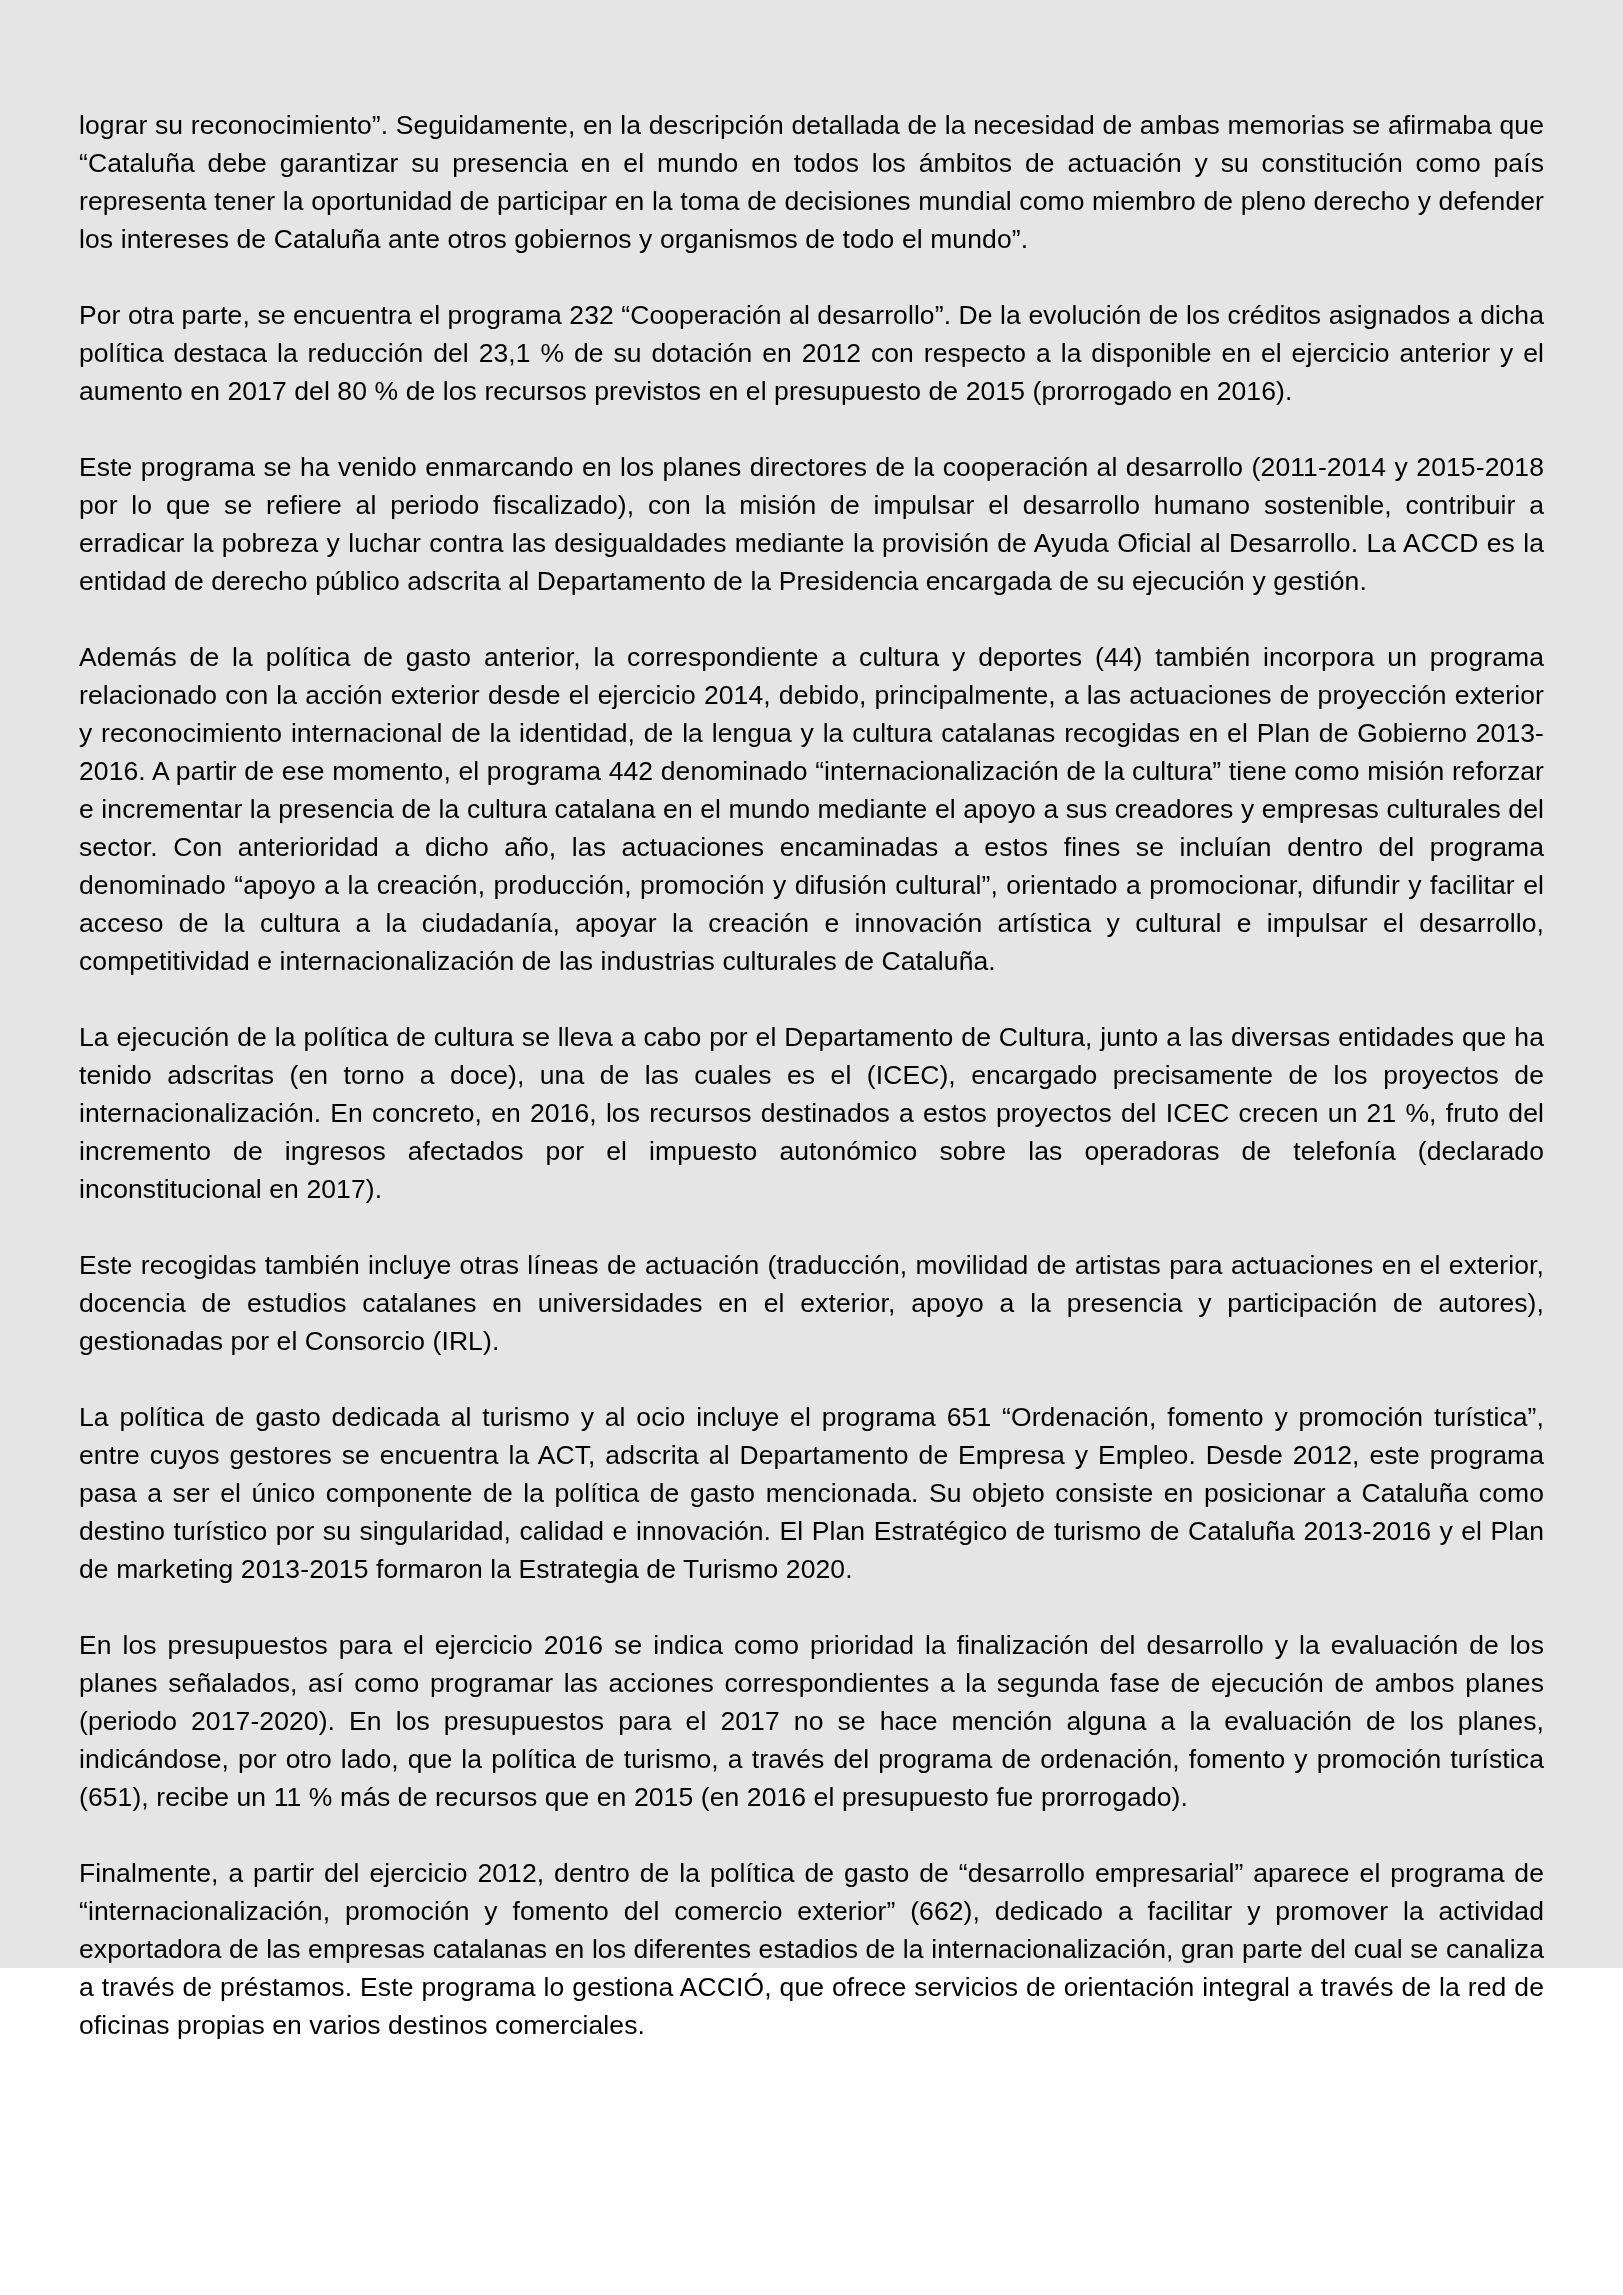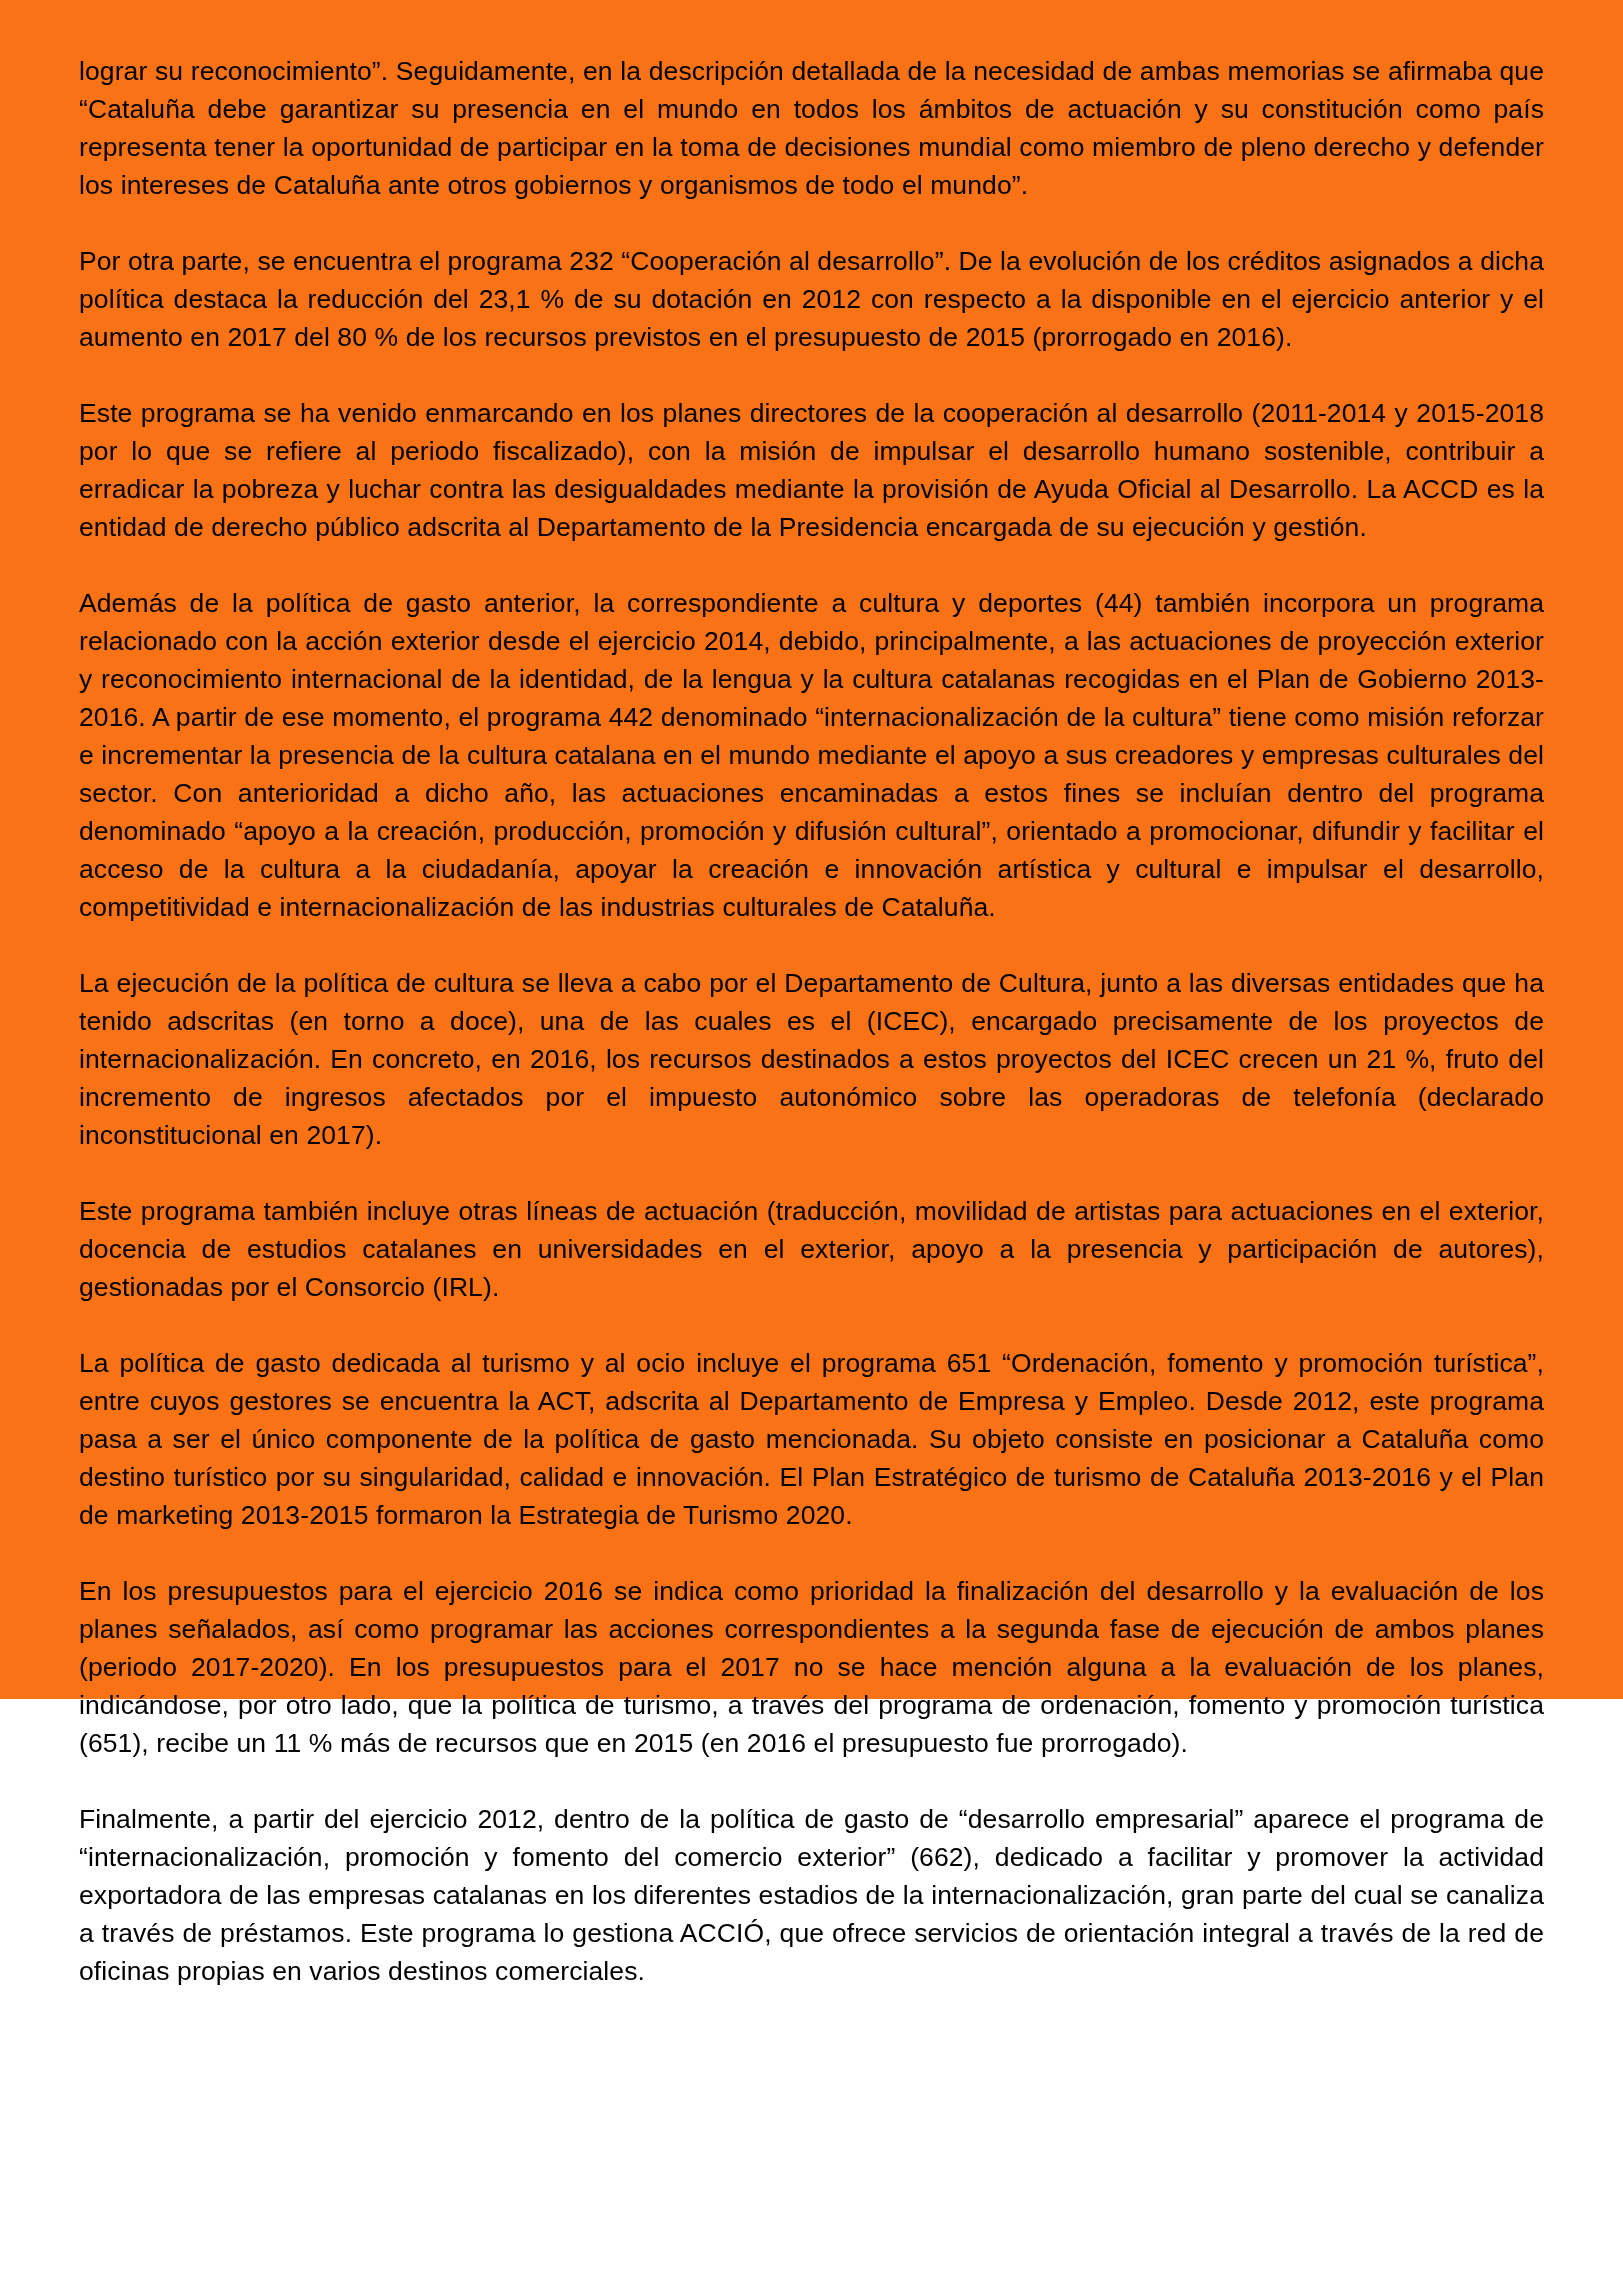--- a/index.html
+++ b/index.html
@@ -9,23 +9,23 @@
   }
   body {
     width: 1623px;
     height: 2295px;
     overflow: hidden;
     font-family: "Liberation Sans", "DejaVu Sans", sans-serif;
   }
   .page {
     box-sizing: border-box;
     width: 1623px;
-    height: 1699px;
-    padding: 52px 79px 0 79px;
-    background: #f97316;
+    height: 1968px;
+    padding: 106px 79px 0 79px;
+    background: #e5e5e5;
     color: #000000;
   }
   .page p {
     margin: 0 0 38px 0;
     font-size: 26.5px;
     line-height: 38px;
     text-align: justify;
     text-justify: inter-word;
     color: #000000;
     letter-spacing: 0.1px;
@@ -33,18 +33,18 @@
 </style>
 </head>
 <body>
 
 <div class="page">
   <p>lograr su reconocimiento”. Seguidamente, en la descripción detallada de la necesidad de ambas memorias se afirmaba que “Cataluña debe garantizar su presencia en el mundo en todos los ámbitos de actuación y su constitución como país representa tener la oportunidad de participar en la toma de decisiones mundial como miembro de pleno derecho y defender los intereses de Cataluña ante otros gobiernos y organismos de todo el mundo”.</p>
   <p>Por otra parte, se encuentra el programa 232 “Cooperación al desarrollo”. De la evolución de los créditos asignados a dicha política destaca la reducción del 23,1 % de su dotación en 2012 con respecto a la disponible en el ejercicio anterior y el aumento en 2017 del 80 % de los recursos previstos en el presupuesto de 2015 (prorrogado en 2016).</p>
   <p>Este programa se ha venido enmarcando en los planes directores de la cooperación al desarrollo (2011-2014 y 2015-2018 por lo que se refiere al periodo fiscalizado), con la misión de impulsar el desarrollo humano sostenible, contribuir a erradicar la pobreza y luchar contra las desigualdades mediante la provisión de Ayuda Oficial al Desarrollo. La ACCD es la entidad de derecho público adscrita al Departamento de la Presidencia encargada de su ejecución y gestión.</p>
   <p>Además de la política de gasto anterior, la correspondiente a cultura y deportes (44) también incorpora un programa relacionado con la acción exterior desde el ejercicio 2014, debido, principalmente, a las actuaciones de proyección exterior y reconocimiento internacional de la identidad, de la lengua y la cultura catalanas recogidas en el Plan de Gobierno 2013-2016. A partir de ese momento, el programa 442 denominado “internacionalización de la cultura” tiene como misión reforzar e incrementar la presencia de la cultura catalana en el mundo mediante el apoyo a sus creadores y empresas culturales del sector. Con anterioridad a dicho año, las actuaciones encaminadas a estos fines se incluían dentro del programa denominado “apoyo a la creación, producción, promoción y difusión cultural”, orientado a promocionar, difundir y facilitar el acceso de la cultura a la ciudadanía, apoyar la creación e innovación artística y cultural e impulsar el desarrollo, competitividad e internacionalización de las industrias culturales de Cataluña.</p>
   <p>La ejecución de la política de cultura se lleva a cabo por el Departamento de Cultura, junto a las diversas entidades que ha tenido adscritas (en torno a doce), una de las cuales es el (ICEC), encargado precisamente de los proyectos de internacionalización. En concreto, en 2016, los recursos destinados a estos proyectos del ICEC crecen un 21 %, fruto del incremento de ingresos afectados por el impuesto autonómico sobre las operadoras de telefonía (declarado inconstitucional en 2017).</p>
-  <p>Este programa también incluye otras líneas de actuación (traducción, movilidad de artistas para actuaciones en el exterior, docencia de estudios catalanes en universidades en el exterior, apoyo a la presencia y participación de autores), gestionadas por el Consorcio (IRL).</p>
+  <p>Este recogidas también incluye otras líneas de actuación (traducción, movilidad de artistas para actuaciones en el exterior, docencia de estudios catalanes en universidades en el exterior, apoyo a la presencia y participación de autores), gestionadas por el Consorcio (IRL).</p>
   <p>La política de gasto dedicada al turismo y al ocio incluye el programa 651 “Ordenación, fomento y promoción turística”, entre cuyos gestores se encuentra la ACT, adscrita al Departamento de Empresa y Empleo. Desde 2012, este programa pasa a ser el único componente de la política de gasto mencionada. Su objeto consiste en posicionar a Cataluña como destino turístico por su singularidad, calidad e innovación. El Plan Estratégico de turismo de Cataluña 2013-2016 y el Plan de marketing 2013-2015 formaron la Estrategia de Turismo 2020.</p>
   <p>En los presupuestos para el ejercicio 2016 se indica como prioridad la finalización del desarrollo y la evaluación de los planes señalados, así como programar las acciones correspondientes a la segunda fase de ejecución de ambos planes (periodo 2017-2020). En los presupuestos para el 2017 no se hace mención alguna a la evaluación de los planes, indicándose, por otro lado, que la política de turismo, a través del programa de ordenación, fomento y promoción turística (651), recibe un 11 % más de recursos que en 2015 (en 2016 el presupuesto fue prorrogado).</p>
   <p>Finalmente, a partir del ejercicio 2012, dentro de la política de gasto de “desarrollo empresarial” aparece el programa de “internacionalización, promoción y fomento del comercio exterior” (662), dedicado a facilitar y promover la actividad exportadora de las empresas catalanas en los diferentes estadios de la internacionalización, gran parte del cual se canaliza a través de préstamos. Este programa lo gestiona ACCIÓ, que ofrece servicios de orientación integral a través de la red de oficinas propias en varios destinos comerciales.</p>
 </div>
 
 
 </body></html>

